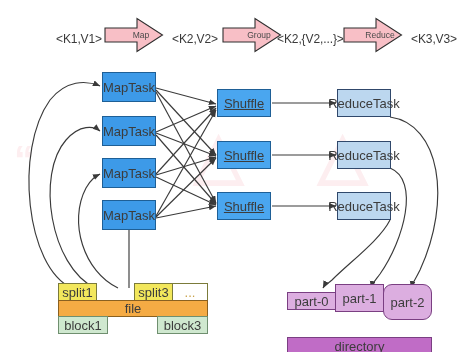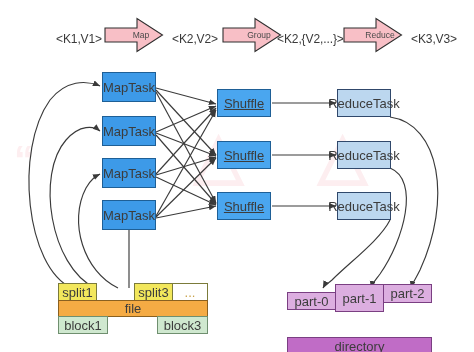--- a/index.html
+++ b/index.html
@@ -180,20 +180,20 @@
   <div class="box blockcell" style="left:157px;top:316px;width:51px;height:18px;">
     <span>block3</span>
   </div>
 
   <div class="box partcell" style="left:287px;top:292px;width:49px;height:18px;">
     <span>part-0</span>
   </div>
   <div class="box partcell" style="left:335px;top:284px;width:49px;height:28px;">
     <span>part-1</span>
   </div>
-  <div class="box partcell" style="left:383px;top:284px;width:49px;height:19px;">
+  <div class="box partcell" style="left:383px;top:284px;width:49px;height:36px;border-radius:9px;">
     <span>part-2</span>
   </div>
   <div class="box dircell" style="left:287px;top:301px;width:145px;height:19px;">
     <span>directory</span>
   </div>
 
 </div>
 
 </body></html>

